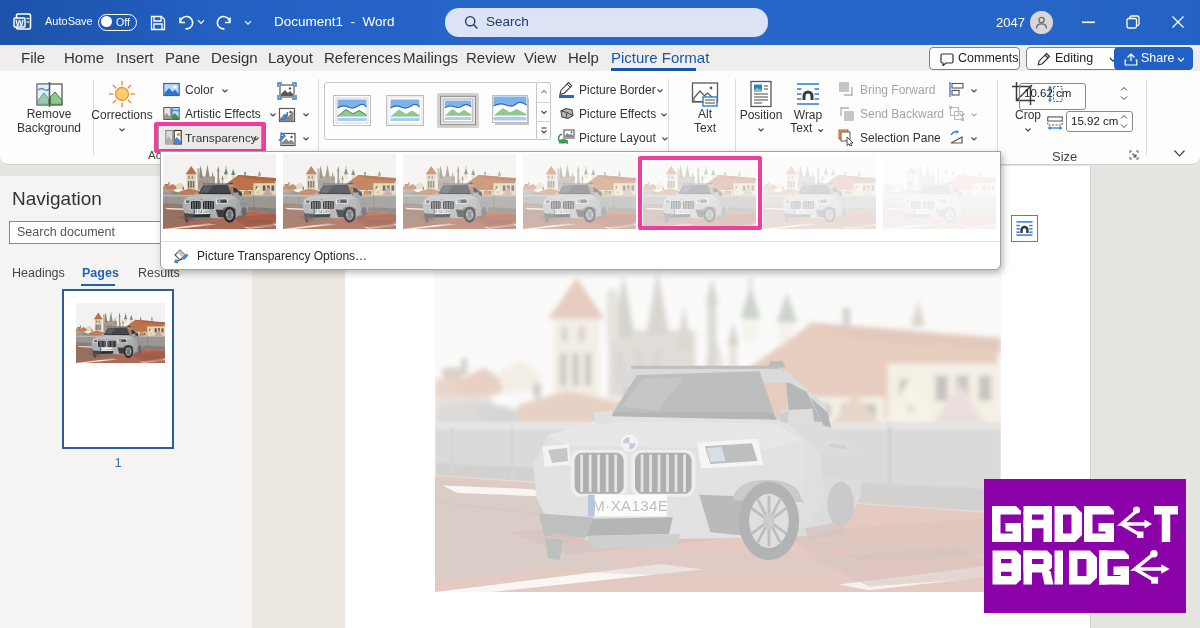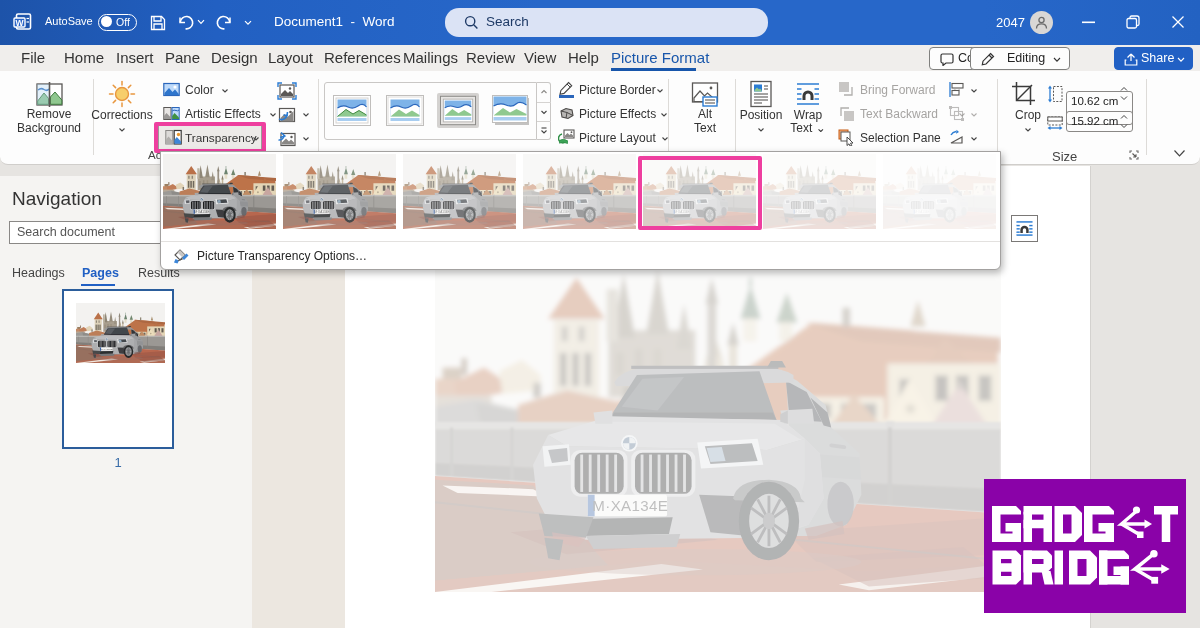--- a/index.html
+++ b/index.html
@@ -320,21 +320,21 @@
   <div class="tab active" style="left:611px">Picture Format</div>
   <div class="abs" style="left:611px;top:23px;width:85px;height:2.6px;background:#1856ab"></div>
 
   <div class="tbbtn" style="left:929px;width:91px;">
     <svg style="position:absolute;left:10px;top:4.5px" width="14" height="13" viewBox="0 0 14 13" fill="none" stroke="#333" stroke-width="1.2">
       <path d="M1 2.5 a1.5 1.5 0 0 1 1.5-1.5 h9 a1.5 1.5 0 0 1 1.5 1.5 v6 a1.5 1.5 0 0 1-1.5 1.5 h-5.5 l-3 2.5 v-2.5 h-0.5 a1.5 1.5 0 0 1-1.5-1.5 z"></path>
     </svg>
     <span style="margin-left:28px">Comments</span>
   </div>
 
-  <div class="tbbtn" style="left:970px;width:100px;padding-left:8px;">
+  <div class="tbbtn" style="left:1026px;width:100px;">
     <svg style="position:absolute;left:10px;top:4px" width="14" height="14" viewBox="0 0 14 14" fill="none" stroke="#333" stroke-width="1.2">
       <path d="M9.5 1.5 l3 3 L5 12 l-3.7 0.8 L2 9.2 z"></path>
           <line x1="8" y1="3" x2="11" y2="6"></line>
     </svg>
     <span style="margin-left:28px">Editing</span>
     <svg style="position:absolute;right:8px;top:9px" width="8" height="6" viewBox="0 0 8 6" fill="none" stroke="#333" stroke-width="1.1">
           <path d="M1 1 L4 4.2 L7 1"></path>
         </svg>
   </div>
 
@@ -593,21 +593,21 @@
   </svg>
   <div class="rlbl-s gray" style="left:860px;top:12px">Bring Forward</div>
   <svg class="abs chev" style="left:953px;top:16px" viewBox="0 0 8 8" fill="none" stroke="#b0aeac" stroke-width="1.1">
         <path d="M1.5 2.5 L4 5 L6.5 2.5"></path>
       </svg>
 
   <svg class="abs" style="left:838px;top:34px" width="17" height="17" viewBox="0 0 17 17">
     <rect x="6" y="6" width="10" height="10" fill="#c8c6c4"></rect>
     <path d="M3 11 v-8 h8" fill="none" stroke="#b0aeac" stroke-width="1.3"></path>
   </svg>
-  <div class="rlbl-s gray" style="left:860px;top:36px">Text Backward</div>
+  <div class="rlbl-s gray" style="left:860px;top:36px">Send Backward</div>
   <svg class="abs chev" style="left:958px;top:40px" viewBox="0 0 8 8" fill="none" stroke="#b0aeac" stroke-width="1.1">
         <path d="M1.5 2.5 L4 5 L6.5 2.5"></path>
       </svg>
 
   <svg class="abs" style="left:838px;top:58px" width="17" height="17" viewBox="0 0 17 17">
     <rect x="1" y="1" width="9" height="9" fill="#f4b183" stroke="#c55a11" stroke-width="1"></rect>
     <rect x="3" y="3" width="9" height="9" fill="#fff" stroke="#5a5856" stroke-width="1"></rect>
     <path d="M9 8 L15 14 L12.5 14.2 L13.8 16.5 L12 17 L11 14.8 L9 16.5 Z" fill="#fff" stroke="#3a3a3a" stroke-width="0.9"></path>
   </svg>
   <div class="rlbl-s" style="left:860px;top:60px">Selection Pane</div>
@@ -655,21 +655,21 @@
   <svg class="abs" style="left:1047px;top:14px" width="16" height="18" viewBox="0 0 16 18">
     <g stroke="#5a5856" stroke-width="1" stroke-dasharray="2 1.4" fill="none">
           <rect x="6.5" y="1.5" width="8.5" height="15"></rect>
         </g>
     <g stroke="#2b7cd3" stroke-width="1.3">
           <line x1="3" y1="2.5" x2="3" y2="15.5"></line>
         </g>
     <path d="M3 0.5 L5 3.5 H1 Z" fill="#2b7cd3"></path>
         <path d="M3 17.5 L5 14.5 H1 Z" fill="#2b7cd3"></path>
   </svg>
-  <div class="abs" style="left:1066px;top:12px;width:67px;height:34px;border:1px solid #8a8886;border-radius:3px;font-size:11.5px;color:#222;line-height:19px;padding-left:4px;margin-top:8px;">10.62 cm</div>
+  <div class="abs" style="left:1019px;top:12px;width:67px;height:27px;border:1px solid #8a8886;border-radius:3px;font-size:11.5px;color:#222;line-height:19px;padding-left:4px;">10.62 cm</div>
   <svg class="abs" style="left:1120px;top:15px" width="8" height="6" viewBox="0 0 8 6" fill="none" stroke="#444" stroke-width="1">
         <path d="M1 4.5 L4 1.5 L7 4.5"></path>
       </svg>
   <svg class="abs" style="left:1120px;top:24px" width="8" height="6" viewBox="0 0 8 6" fill="none" stroke="#444" stroke-width="1">
         <path d="M1 1.5 L4 4.5 L7 1.5"></path>
       </svg>
 
   <svg class="abs" style="left:1047px;top:42px" width="16" height="18" viewBox="0 0 16 18">
     <g stroke="#5a5856" stroke-width="1" stroke-dasharray="2 1.4" fill="none">
           <rect x="0.8" y="4" width="14.4" height="8"></rect>

